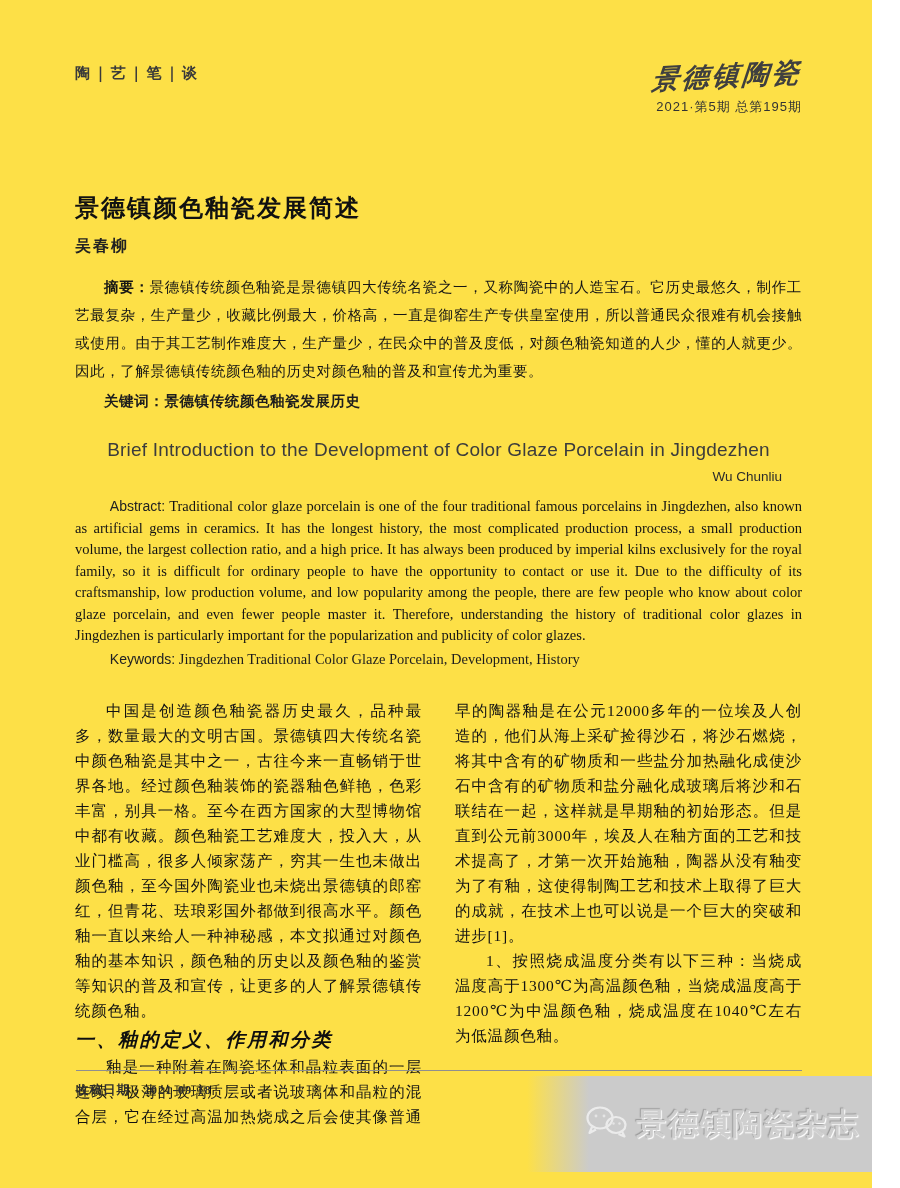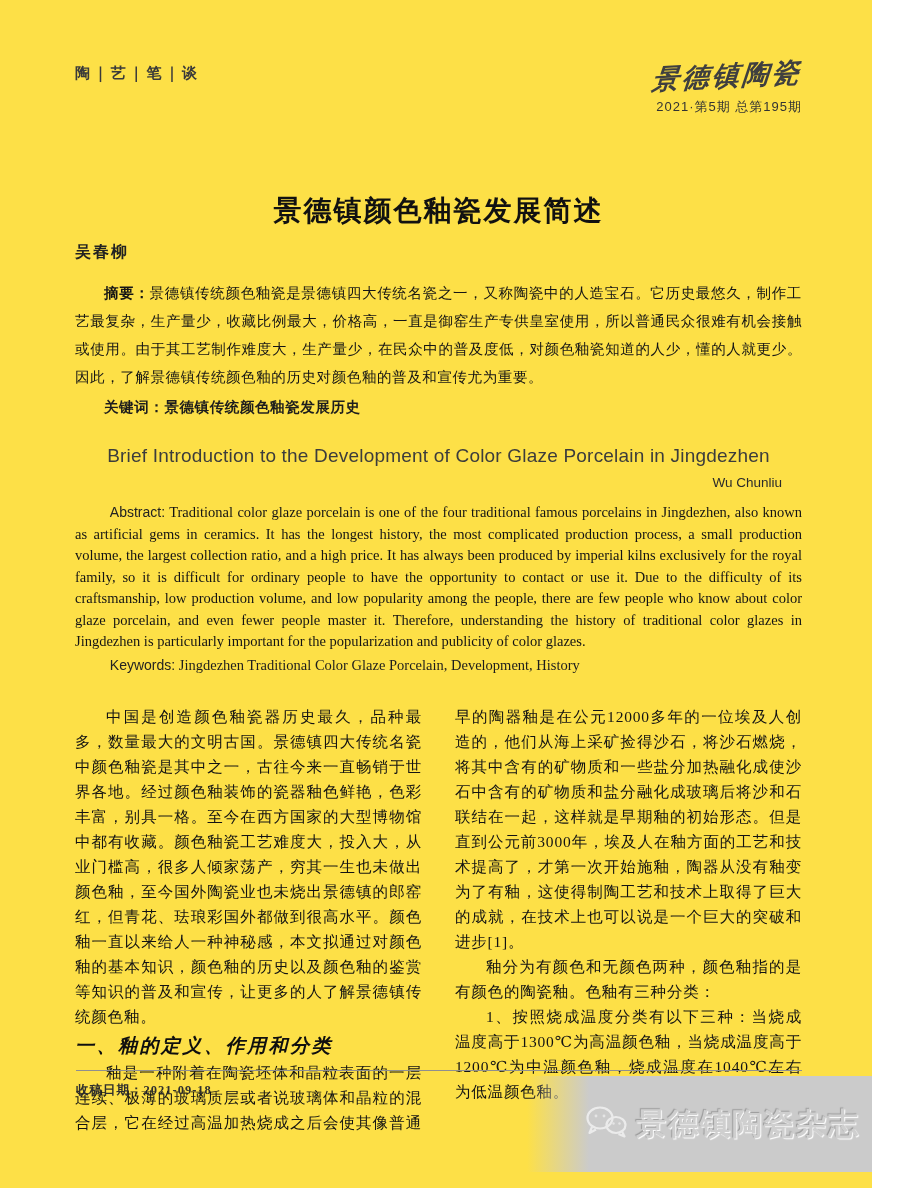--- a/index.html
+++ b/index.html
@@ -34,22 +34,22 @@
   }
   .issue-info{
     margin-top:4px;
     font-family:"Liberation Sans","DejaVu Sans",sans-serif;
     font-size:13px;color:#333;letter-spacing:1px;
   }
 
   
   .article-title{
     margin-top:76px;
-    text-align:center;
-    font-size:28px;font-weight:700;letter-spacing:2px;color:#111;
+    text-align:left;
+    font-size:24px;font-weight:700;letter-spacing:2px;color:#111;
   }
   .article-author{
     margin-top:12px;padding-right:30px;
     font-size:16px;font-weight:700;color:#222;letter-spacing:2px;
   }
 
   
   .cn-abstract{
     margin-top:16px;
     font-size:14.5px;line-height:28px;letter-spacing:0.6px;
@@ -154,21 +154,20 @@
     <div class="en-keywords"><span class="indent"></span><span class="en-label">Keywords:</span><span> Jingdezhen Traditional Color Glaze Porcelain, Development, History</span></div>
 
     <div class="columns">
       <div class="col">
         <p>中国是创造颜色釉瓷器历史最久，品种最多，数量最大的文明古国。景德镇四大传统名瓷中颜色釉瓷是其中之一，古往今来一直畅销于世界各地。经过颜色釉装饰的瓷器釉色鲜艳，色彩丰富，别具一格。至今在西方国家的大型博物馆中都有收藏。颜色釉瓷工艺难度大，投入大，从业门槛高，很多人倾家荡产，穷其一生也未做出颜色釉，至今国外陶瓷业也未烧出景德镇的郎窑红，但青花、珐琅彩国外都做到很高水平。颜色釉一直以来给人一种神秘感，本文拟通过对颜色釉的基本知识，颜色釉的历史以及颜色釉的鉴赏等知识的普及和宣传，让更多的人了解景德镇传统颜色釉。</p>
         <div class="section-heading">一、釉的定义、作用和分类</div>
         <p>釉是一种附着在陶瓷坯体和晶粒表面的一层连续、极薄的玻璃质层或者说玻璃体和晶粒的混合层，它在经过高温加热烧成之后会使其像普通玻璃那样长久地处于完全熔融的状态，具有一定的流动性。釉是不可能离开陶瓷坯体而独立存在的，因此也不可以将釉独立地做成一件器物，据说最</p>
       </div>
       <div class="col">
         <p class="no-indent">早的陶器釉是在公元12000多年的一位埃及人创造的，他们从海上采矿捡得沙石，将沙石燃烧，将其中含有的矿物质和一些盐分加热融化成使沙石中含有的矿物质和盐分融化成玻璃后将沙和石联结在一起，这样就是早期釉的初始形态。但是直到公元前3000年，埃及人在釉方面的工艺和技术提高了，才第一次开始施釉，陶器从没有釉变为了有釉，这使得制陶工艺和技术上取得了巨大的成就，在技术上也可以说是一个巨大的突破和进步[1]。</p>
-        <p>釉分为有颜色和无颜色两种，颜色釉指的是有颜色的陶瓷釉。色釉有三种分类：</p>
         <p>1、按照烧成温度分类有以下三种：当烧成温度高于1300℃为高温颜色釉，当烧成温度高于1200℃为中温颜色釉，烧成温度在1040℃左右为低温颜色釉。</p>
       </div>
     </div>
 
   </div>
 
   <div class="footer">
     <span>收稿日期：2021-09-18</span>
   </div>
 

